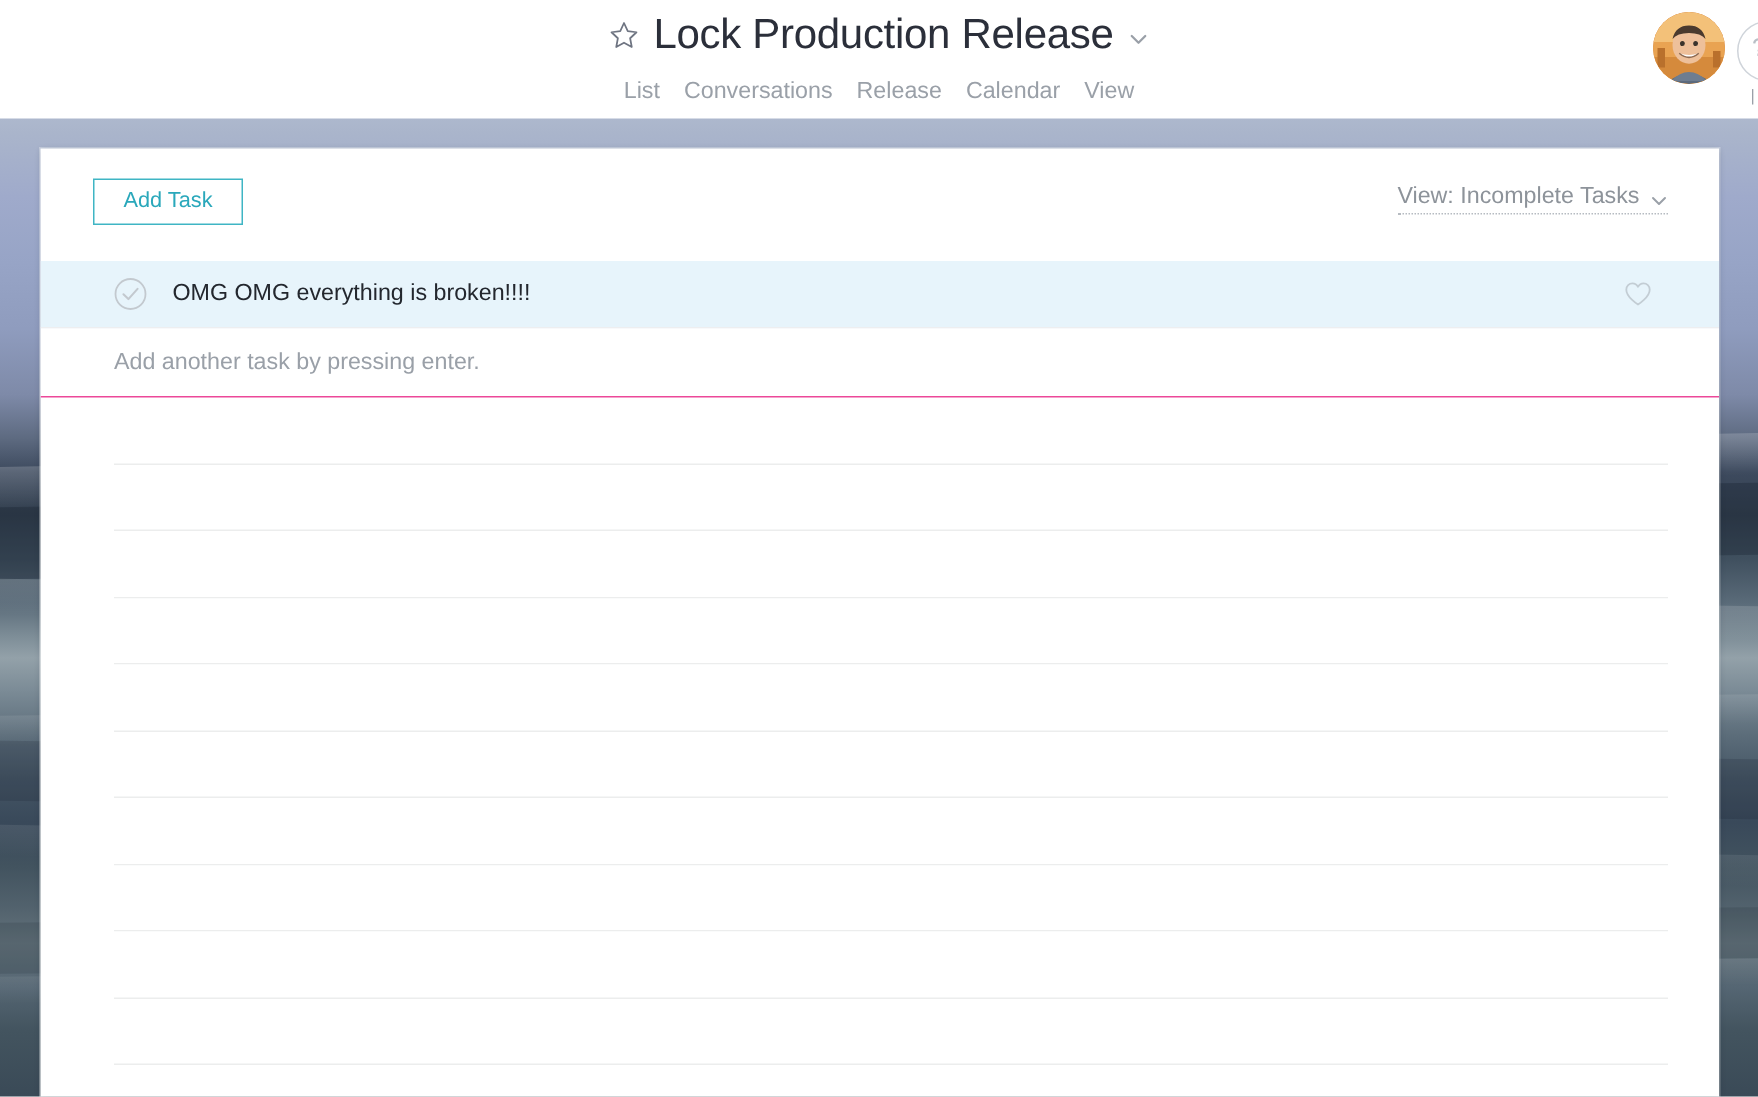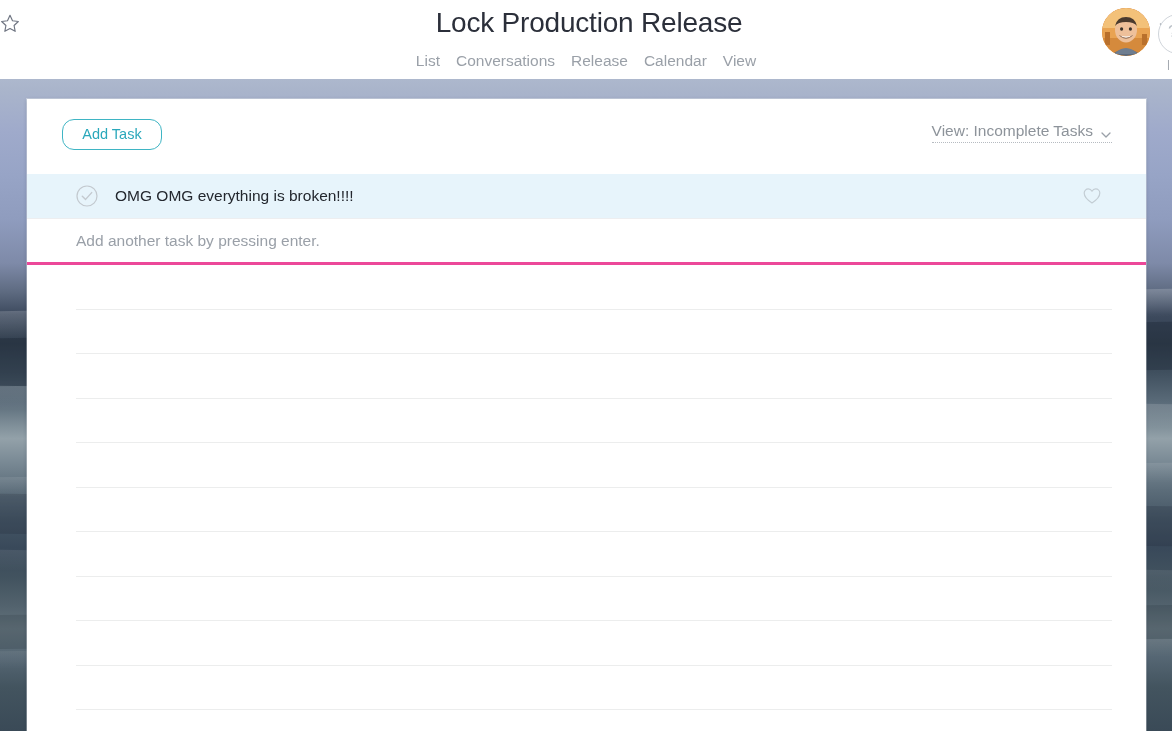--- a/index.html
+++ b/index.html
@@ -76,21 +76,21 @@
   }
 
   #title-row {
     position: absolute;
     top: 4px;
     left: 0;
     width: 1172px;
     height: 38px;
     display: flex;
     align-items: center;
-    justify-content: space-between;
+    justify-content: center;
     gap: 10px;
   }
 
   .star-icon { width: 20px; height: 20px; display: block; flex: none; }
 
   #project-title {
     font-size: 28px;
     font-weight: 400;
     color: #2b2f3a;
     letter-spacing: -0.2px;
@@ -182,21 +182,21 @@
     height: 75px;
   }
 
   #add-task-button {
     position: absolute;
     left: 35px;
     top: 20px;
     width: 100px;
     height: 31px;
     border: 1px solid #3fb5c4;
-    border-radius: 12px;
+    border-radius: 0;
     background: #ffffff;
     color: #2aa8bb;
     font-size: 14.5px;
     font-family: inherit;
     cursor: pointer;
     line-height: 1;
   }
 
   #view-selector {
     position: absolute;
@@ -249,21 +249,21 @@
   .task-heart { width: 20px; height: 20px; flex: none; cursor: pointer; }
   .task-heart svg { display: block; width: 20px; height: 20px; }
 
   .add-row {
     position: relative;
     height: 46px;
     display: flex;
     align-items: center;
     padding: 0 34px 0 49px;
     background: #ffffff;
-    border-bottom: 3px solid #ec4899;
+    border-bottom: 1px solid #ec4899;
   }
   .add-row-text {
     font-size: 15.5px;
     color: #9aa0a8;
     line-height: 1;
     cursor: text;
   }
 
   .empty-row {
     height: 44.5px;

